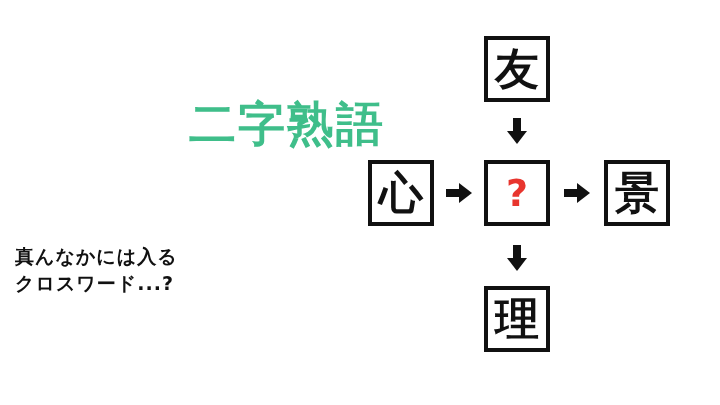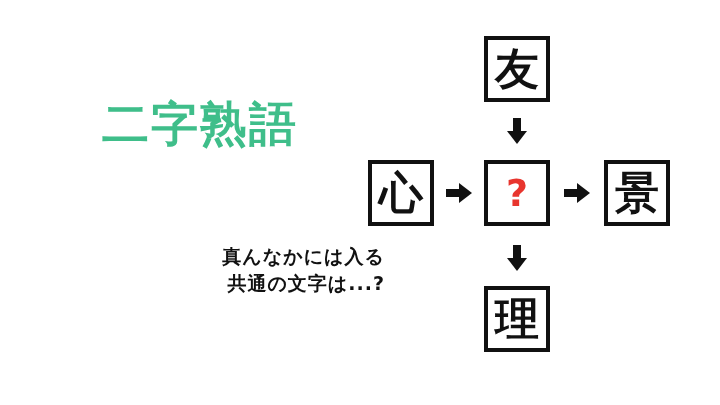--- a/index.html
+++ b/index.html
@@ -15,34 +15,34 @@
     background: #ffffff;
     overflow: hidden;
   }
 
   
   .title-block {
     position: absolute;
     left: 15px;
     top: 95px;
     width: 370px;
-    text-align: center;
+    text-align: right;
     color: #3fbe8a;
     font-weight: 700;
     font-size: 47px;
     line-height: 57px;
     letter-spacing: 2px;
     white-space: nowrap;
   }
   .subtitle-block {
     position: absolute;
     left: 15px;
     top: 243px;
     width: 370px;
-    text-align: right;
+    text-align: left;
     color: #111111;
     font-weight: 700;
     font-size: 19px;
     line-height: 27px;
     letter-spacing: 1px;
     white-space: nowrap;
   }
 
   
   .cell {
@@ -116,21 +116,21 @@
 <body>
 
 <div class="stage">
 
   <div class="title-block">
     <div>二字熟語</div>
   </div>
 
   <div class="subtitle-block">
     <div>真んなかには入る</div>
-    <div>共通の文字は...?</div>
+    <div>クロスワード...?</div>
   </div>
 
   <div class="cell cell-top">
     <span class="glyph">友</span>
   </div>
 
   <div class="cell cell-left">
     <span class="glyph">心</span>
   </div>
 

